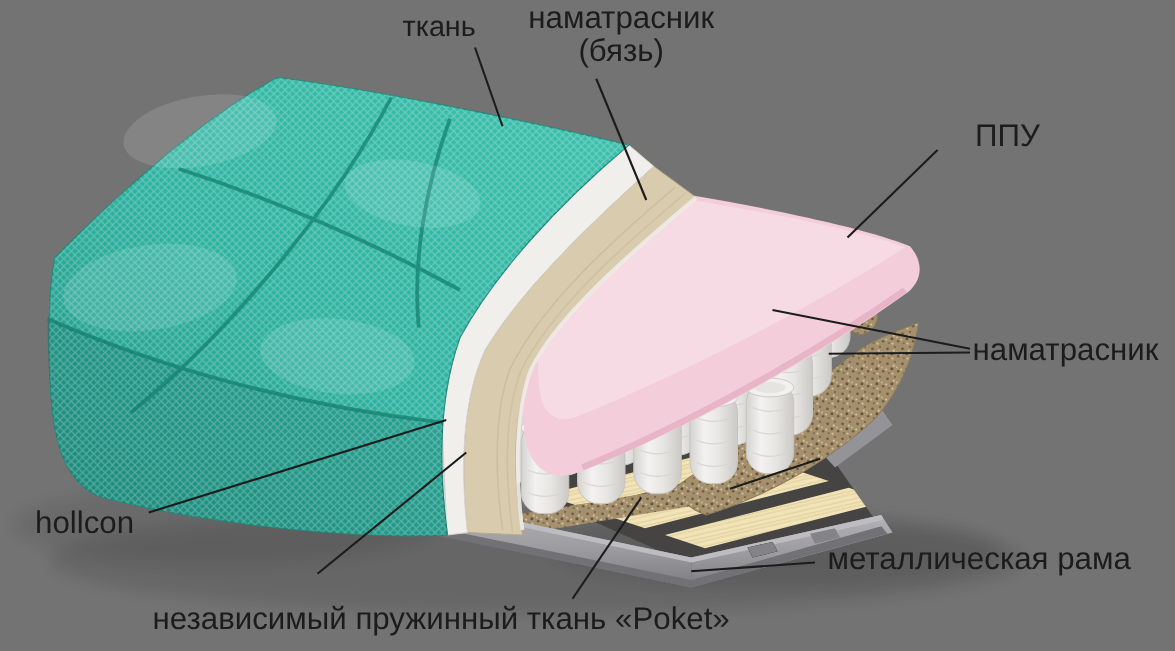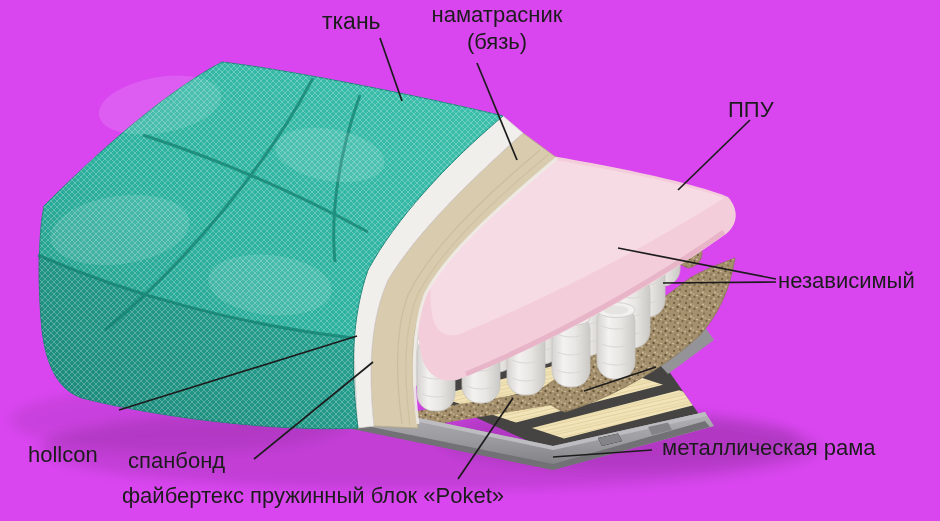--- a/index.html
+++ b/index.html
@@ -1,27 +1,27 @@
 <!DOCTYPE html>
 <html style="--fabric_teal: #2eb2a0; --fabric_teal_dark: #1f9483; --fabric_seam: #117d6d; --hollcon_white: #f1efec; --spunbond_beige: #d8cbae; --ppu_pink: #f3cdd9; --ppu_pink_light: #f7dbe4; --ppu_pink_shadow: #e3aec3; --fibertex_brown: #a5906d; --spring_gray: #e9e7e4; --slat_wood: #f2e4b8; --frame_gray: #9b9a9e; --frame_dark: #454442; --leader_color: #1c1c1c;"><head>
 <meta charset="utf-8">
 <style>
   html,body{margin:0;padding:0;background:#ffffff;}
-  .stage{position:relative;width:940px;height:521px;background:#d946ef;overflow:hidden;
+  .stage{position:relative;width:940px;height:521px;background:#737373;overflow:hidden;
          font-family:"Liberation Sans",sans-serif;}
   .stage svg{position:absolute;left:0;top:0;}
-  .lbl{position:absolute;font-size:22px;line-height:27px;color:#1c1c1c;white-space:nowrap;}
+  .lbl{position:absolute;font-size:25px;line-height:27px;color:#1c1c1c;white-space:nowrap;}
   .lbl.center{text-align:center;white-space:normal;}
   #lbl-fabric{left:322px;top:8px;font-size:23px;}
   #lbl-pad{left:405px;top:1px;width:184px;}
-  #lbl-ppu{left:728px;top:96px;}
+  #lbl-ppu{left:780px;top:96px;}
   #lbl-fibertex{left:778px;top:267px;}
   #lbl-slats{left:660px;top:352px;}
   #lbl-frame{left:662px;top:434px;text-align:center;}
-  #lbl-hollcon{left:28px;top:405px;margin-top:36px;}
+  #lbl-hollcon{left:28px;top:405px;}
   #lbl-spunbond{left:128px;top:447px;}
   #lbl-springs{left:122px;top:482px;}
 </style>
 </head>
 <body style="color: rgb(28, 28, 28);">
 
 <div class="stage">
 
 <svg width="940" height="521" viewBox="0 0 940 521">
   <defs>
@@ -202,19 +202,18 @@
     <line x1="652" y1="450" x2="553" y2="457"></line>
     <line x1="119" y1="410" x2="357" y2="336"></line>
     <line x1="254" y1="459" x2="373" y2="362"></line>
     <line x1="458" y1="479" x2="513" y2="398"></line>
   </g>
 </svg>
 
 <div class="lbl" id="lbl-fabric">ткань</div>
 <div class="lbl center" id="lbl-pad">наматрасник (бязь)</div>
 <div class="lbl" id="lbl-ppu">ППУ</div>
-<div class="lbl" id="lbl-fibertex">независимый</div>
+<div class="lbl" id="lbl-fibertex">наматрасник</div>
 <div class="lbl" id="lbl-frame">металлическая рама</div>
 <div class="lbl" id="lbl-hollcon">hollcon</div>
-<div class="lbl" id="lbl-spunbond">спанбонд</div>
-<div class="lbl" id="lbl-springs">файбертекс пружинный блок «Poket»</div>
+<div class="lbl" id="lbl-springs">независимый пружинный ткань «Poket»</div>
 
 </div>
 
 </body></html>

